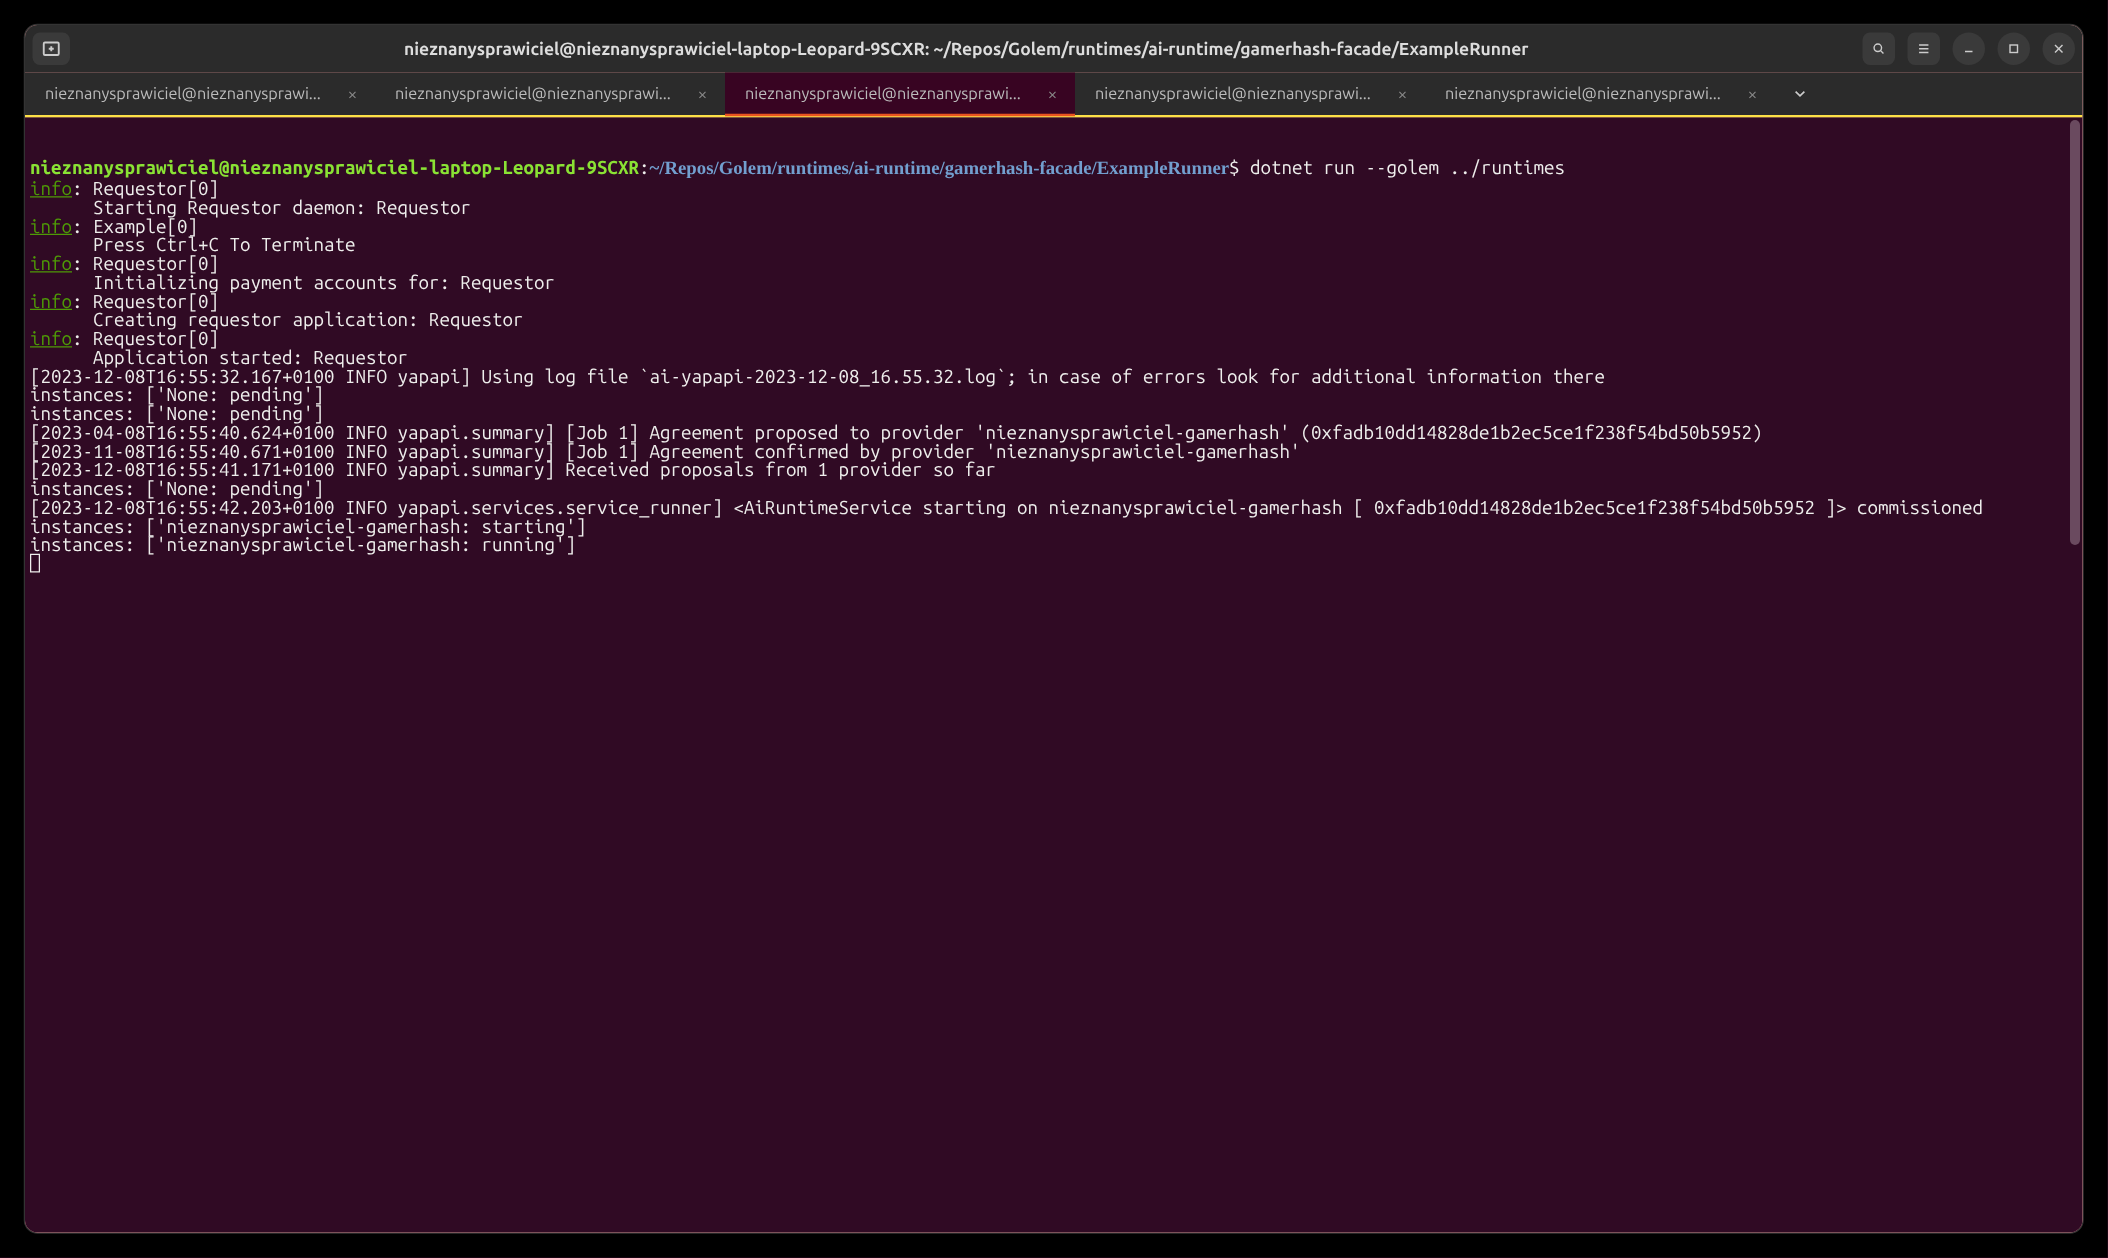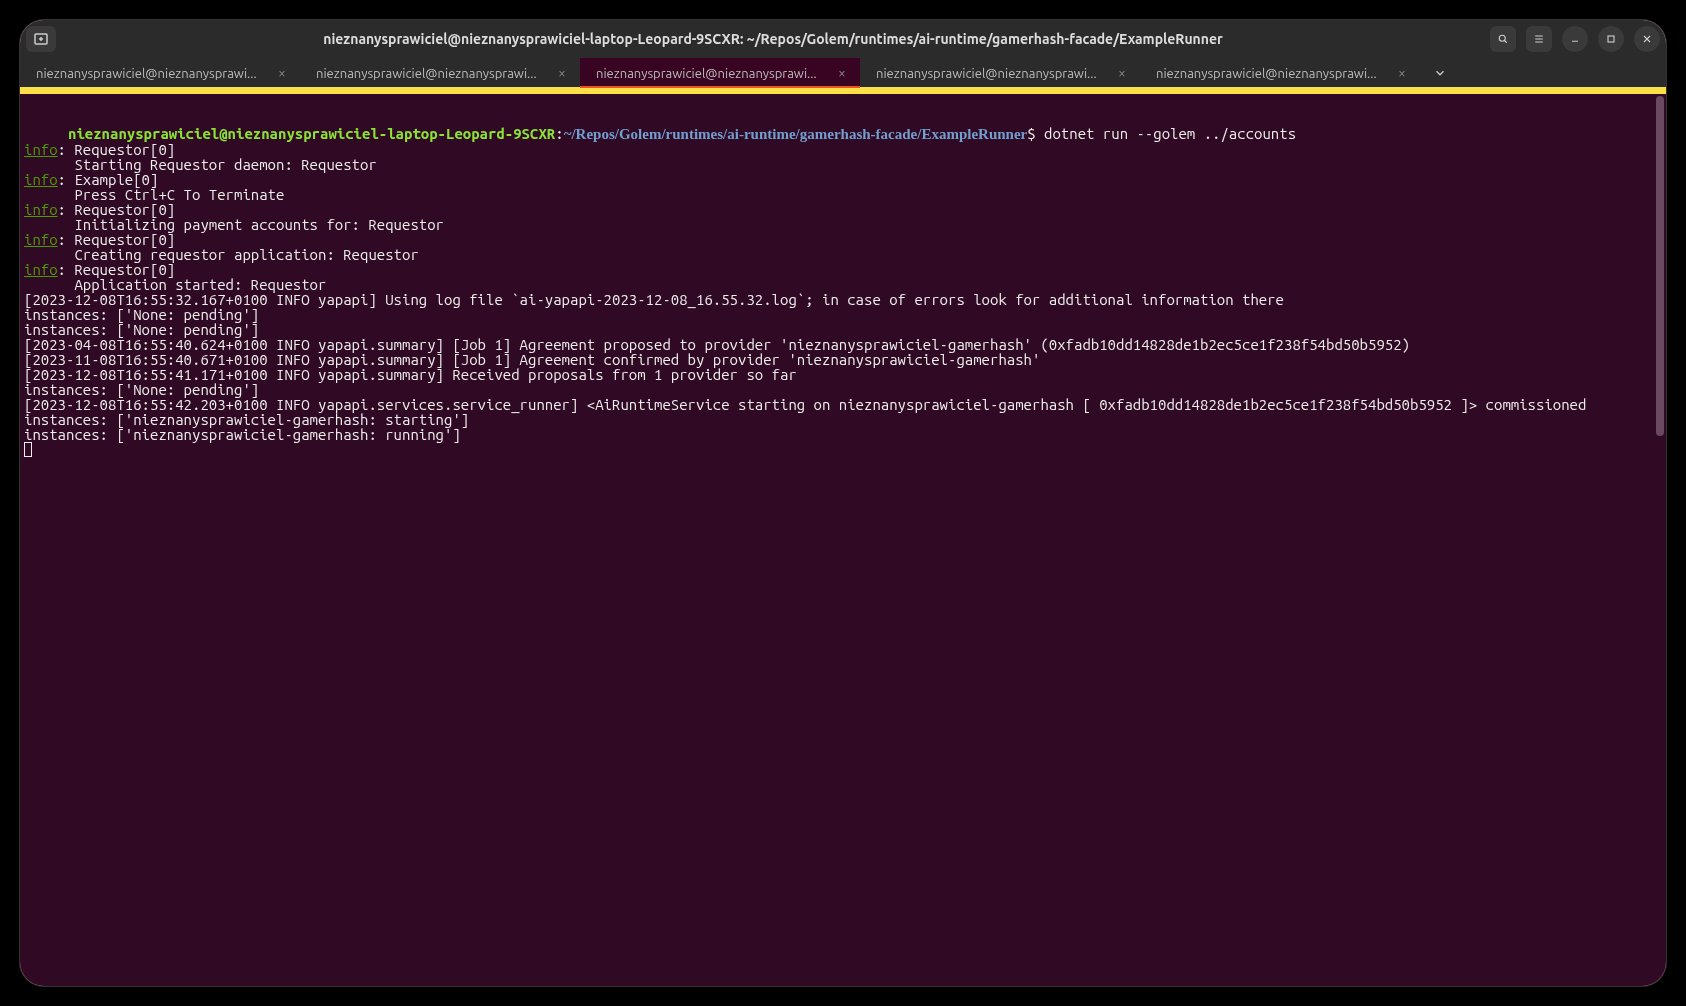--- a/index.html
+++ b/index.html
@@ -8,21 +8,21 @@
     font-family: 'Ubuntu Mono', 'DejaVu Sans Mono', monospace;
     width: 1686px; 
     height: 1006px;
     overflow: hidden;
     padding: 20px;
   }
   .window {
     width: 100%;
     height: 100%;
     background: #fca5a5;
-    border-radius: 24px;
+    border-radius: 10px;
     overflow: hidden;
     display: flex;
     flex-direction: column;
     box-shadow: 0 0 0 1px #333;
   }
   .titlebar {
     background: #2b2b2b;
     height: 38px;
     display: flex;
     align-items: center;
@@ -69,21 +69,21 @@
   .win-btn.rect { border-radius: 6px; }
   .win-btn svg { width: 12px; height: 12px; }
   .tabbar {
     background: #2b2b2b;
     display: flex;
     align-items: stretch;
     height: 36px;
     font-family: 'Ubuntu', sans-serif;
     font-size: 13px;
     color: #ccc;
-    border-bottom: 7px solid #fde047;
+    border-bottom: 2px solid #fde047;
   }
   .tab {
     flex: 1;
     max-width: 280px;
     display: flex;
     align-items: center;
     padding: 0 10px 0 16px;
     gap: 8px;
     position: relative;
     color: #bbb;
@@ -134,21 +134,21 @@
     word-break: break-all;
   }
   .scrollbar {
     position: absolute;
     right: 2px; top: 2px;
     width: 8px; height: 340px;
     background: #6a4a5f;
     border-radius: 4px;
   }
   .c-green { color: #4e9a06; text-decoration: underline; }
-  .c-bgreen { color: #8ae234; font-weight: bold; margin-left: 44px; }
+  .c-bgreen { color: #8ae234; font-weight: bold; }
   .c-blue { color: #729fcf; font-weight: bold; font-family: Liberation Serif, serif; }
   .c-white { color: #eeeeec; }
   .cursor-block {
     display: inline-block;
     width: 8px; height: 15px;
     border: 1px solid #eeeeec;
     vertical-align: bottom;
   }
 </style>
 </head>
@@ -222,21 +222,21 @@
       <span class="tab-close">×</span>
     </div>
     <div class="tabbar-end">
       <svg viewBox="0 0 16 16" width="14" height="14" fill="none" stroke="#ccc" stroke-width="1.5">
           <polyline points="4,6 8,10 12,6"></polyline>
         </svg>
     </div>
   </div>
 
   <div class="terminal">
-    <div class="terminal-inner"><span class="c-bgreen">nieznanysprawiciel@nieznanysprawiciel-laptop-Leopard-9SCXR</span><span class="c-white">:</span><span class="c-blue">~/Repos/Golem/runtimes/ai-runtime/gamerhash-facade/ExampleRunner</span><span class="c-white">$</span><span class="c-white"> dotnet run --golem ../accounts</span>
+    <div class="terminal-inner"><span class="c-bgreen">nieznanysprawiciel@nieznanysprawiciel-laptop-Leopard-9SCXR</span><span class="c-white">:</span><span class="c-blue">~/Repos/Golem/runtimes/ai-runtime/gamerhash-facade/ExampleRunner</span><span class="c-white">$</span><span class="c-white"> dotnet run --golem ../runtimes</span>
 <span class="c-green">info</span><span>: Requestor[0]</span>
 <span>      Starting Requestor daemon: Requestor</span>
 <span class="c-green">info</span><span>: Example[0]</span>
 <span>      Press Ctrl+C To Terminate</span>
 <span class="c-green">info</span><span>: Requestor[0]</span>
 <span>      Initializing payment accounts for: Requestor</span>
 <span class="c-green">info</span><span>: Requestor[0]</span>
 <span>      Creating requestor application: Requestor</span>
 <span class="c-green">info</span><span>: Requestor[0]</span>
 <span>      Application started: Requestor</span>

